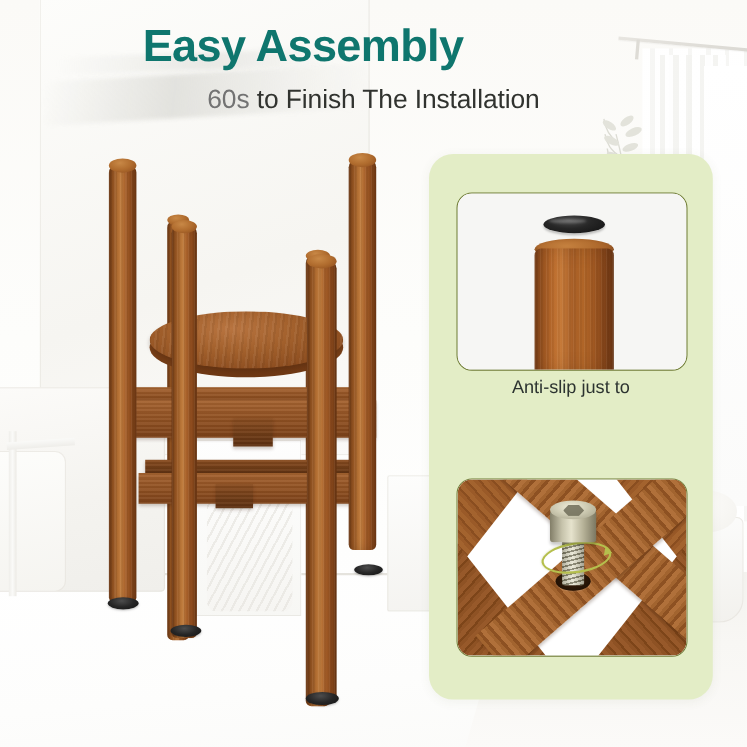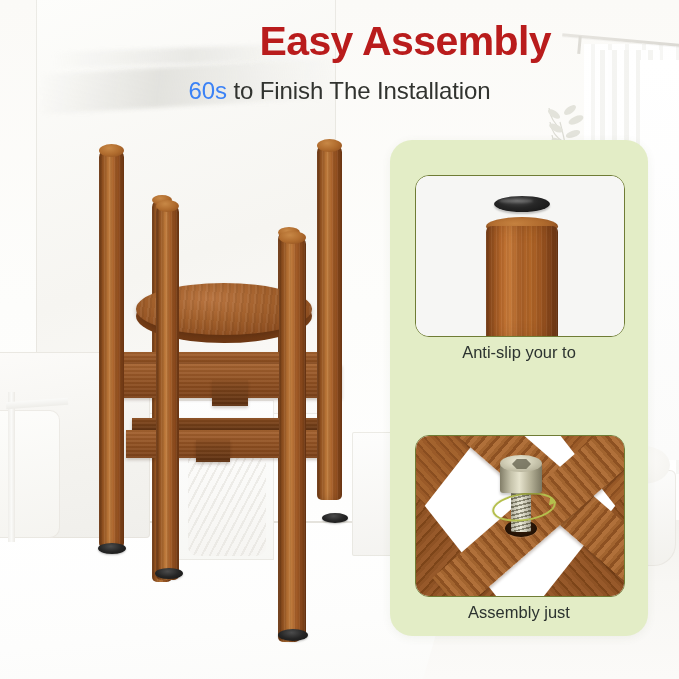--- a/index.html
+++ b/index.html
@@ -65,29 +65,29 @@
   .bg-plant{position:absolute;left:540px;top:88px;width:60px;height:110px;}
   .bg-plant svg{width:100%;height:100%;}
   .bg-vase{position:absolute;left:604px;top:470px;width:72px;height:96px;
     background:linear-gradient(175deg,#fcfcfb,#f2f1ed);border-radius:6px 6px 22px 22px;
     box-shadow:0 0 0 1px rgba(229,227,221,.7) inset;}
   .bg-pot{position:absolute;left:616px;top:446px;width:54px;height:38px;
     background:radial-gradient(ellipse at 40% 30%,#fdfcfa,#f3f2ee);border-radius:50%;}
 
   
   .title{
-    position:absolute;left:0;top:18px;width:551px;text-align:right;
-    font-size:41px;font-weight:700;letter-spacing:-.6px;color:#b91c1c;
+    position:absolute;left:0;top:18px;width:551px;text-align:center;
+    font-size:41px;font-weight:700;letter-spacing:-.6px;color:#0f766e;
     font-family:"Liberation Sans", sans-serif;
   }
   .subtitle{
     position:absolute;left:0;top:77px;width:679px;text-align:center;
     font-size:24px;font-weight:400;color:#31332f;letter-spacing:-.1px;
   }
-  .subtitle .accent{color:#3b82f6;}
+  .subtitle .accent{color:#737373;}
 
   
   .panel{
     position:absolute;left:390px;top:140px;width:258px;height:496px;
     background:#e3edc6;border-radius:22px;
     box-shadow:0 2px 10px rgba(90,100,60,.07);
   }
   .card{
     position:absolute;left:25px;width:208px;
     background:#f7f7f5;border:1.4px solid #6f7c35;border-radius:14px;overflow:hidden;
@@ -322,21 +322,21 @@
 
     <div class="card card-top">
       <div class="pad-scene">
         <div class="pad-disc"></div>
         <div class="leg-top-ellipse"></div>
         <div class="leg-cyl"></div>
         <div class="leg-grain"></div>
       </div>
     </div>
     <div class="caption cap-top">
-      <div>Anti-slip your to</div>
+      <div>Anti-slip just to</div>
     </div>
 
     <div class="card card-bot">
       <div class="screw-scene">
         <div class="wood-q wq-tl"></div>
         <div class="wood-q wq-tr"></div>
         <div class="wood-q wq-bl"></div>
         <div class="wood-q wq-br"></div>
         <div class="arm-wrap">
           <div class="wood-arm arm-a"></div>
@@ -345,18 +345,17 @@
         <div class="hole"></div>
         <div class="screw-shaft"></div>
         <div class="screw-threads"></div>
         <div class="rot-ring"></div>
         <div class="screw-head"></div>
         <div class="screw-head-top"></div>
         <div class="screw-hex"></div>
       </div>
     </div>
     <div class="caption cap-bot">
-      <div>Assembly just</div>
     </div>
 
   </div>
 
 </div>
 
 </body></html>

